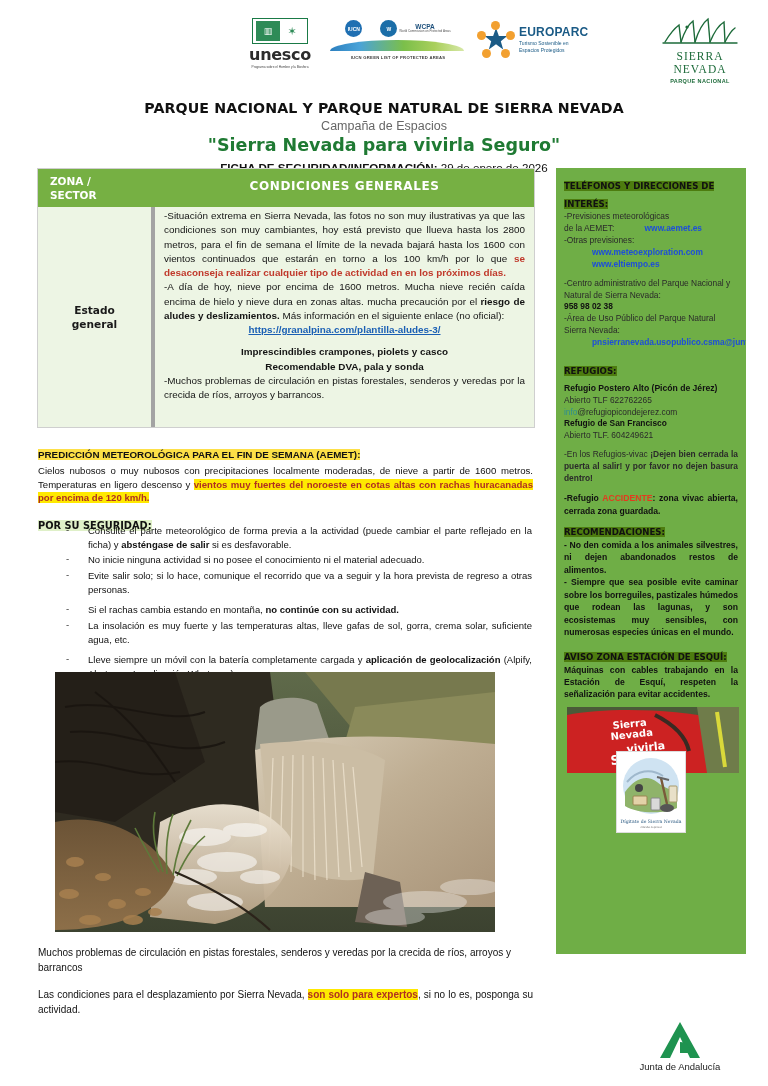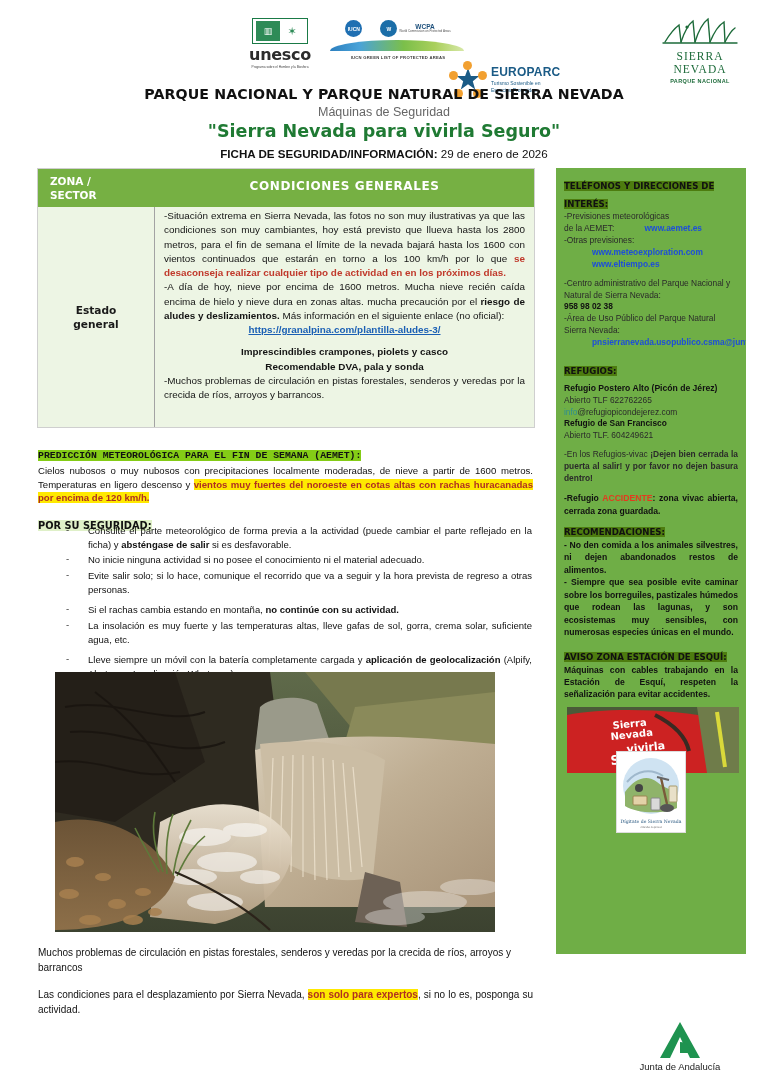--- a/index.html
+++ b/index.html
@@ -43,21 +43,21 @@
   .iucn .circ.teal{background:#1b6ea8;}
   .iucn .wcpa{font-size:6.5px;color:#1b4e7a;font-weight:bold;line-height:1;}
   .iucn .wcpa small{display:block;font-size:3px;font-weight:normal;color:#555;}
   .iucn .swoosh{
     width:134px;height:11px;margin-top:3px;border-radius:50%/100% 100% 0 0;
     background:linear-gradient(90deg,#2c7fbf 0%,#4aa3d8 22%,#7bbf4a 55%,#a9cf5b 78%,#d7e8a8 100%);
   }
   .iucn .cap{font-size:4.2px;letter-spacing:.25px;color:#3c3c3c;font-weight:bold;margin-top:4px;}
 
   
-  .europarc{left:450px;top:14px;width:118px;margin-top:40px;}
+  .europarc{left:478px;top:14px;width:118px;}
   .europarc .wrap{display:flex;align-items:center;gap:5px;}
   .europarc .mark{position:relative;width:36px;height:36px;flex:0 0 36px;}
   .europarc .star{
     position:absolute;left:6px;top:6px;width:24px;height:24px;background:#1b5b86;
     clip-path:polygon(50% 0%,62% 33%,97% 33%,70% 55%,80% 90%,50% 68%,20% 90%,30% 55%,3% 33%,38% 33%);
   }
   .europarc .dot{position:absolute;width:9px;height:9px;border-radius:50%;background:#f2a030;}
   .europarc .d1{left:13px;top:-1px;} .europarc .d2{left:28px;top:9px;}
   .europarc .d3{left:23px;top:27px;} .europarc .d4{left:4px;top:27px;}
   .europarc .d5{left:-1px;top:9px;}
@@ -66,55 +66,55 @@
 
   
   .snpn{left:652px;top:8px;width:96px;text-align:center;color:#1d6b3a;}
   .snpn .ridge{height:34px;position:relative;}
   .snpn .ridge svg{display:block;margin:0 auto;}
   .snpn .n1{font-family:"Liberation Serif","DejaVu Serif",serif;font-size:11.5px;letter-spacing:1px;line-height:1.15;}
   .snpn .n2{font-family:"Liberation Serif","DejaVu Serif",serif;font-size:11.5px;letter-spacing:1px;line-height:1.15;}
   .snpn .n3{font-size:5.5px;font-weight:bold;letter-spacing:.4px;margin-top:2px;}
 
   
-  .titles{position:absolute;left:0;top:86px;width:768px;text-align:center;}
+  .titles{position:absolute;left:0;top:100px;width:768px;text-align:center;}
   .t-main{font-size:14.2px;font-weight:bold;color:#111;letter-spacing:.1px;
           font-family:"DejaVu Sans",sans-serif;}
   .t-sub{font-size:12.5px;color:#666;margin-top:3px;}
   .t-green{font-size:17.5px;font-weight:bold;color:#1f7a33;margin-top:2px;
            font-family:"DejaVu Sans",sans-serif;}
   .ficha{margin-top:6px;font-size:11.6px;text-align:center;}
   .ficha b{font-weight:bold;}
 
   
   .table{position:absolute;left:37px;top:168px;width:496px;border:1px solid #cfcfcf;}
   .thead{display:flex;background:#76b043;height:38px;}
   .thead .c1{width:117px;box-sizing:border-box;padding:5px 0 0 12px;}
   .thead .c2{flex:1;display:flex;align-items:center;justify-content:center;padding-bottom:4px;}
   .thead .c1 span{display:block;color:#fff;font-weight:bold;font-size:10.5px;line-height:1.35;
                   font-family:"DejaVu Sans",sans-serif;}
   .thead .c2 span{color:#fff;font-weight:bold;font-size:12px;letter-spacing:.6px;
                   font-family:"DejaVu Sans",sans-serif;}
   .tbody{display:flex;background:#edf5e4;min-height:220px;}
-  .tbody .c1{width:117px;border-right:1px solid #a3a3a3;display:flex;align-items:center;
+  .tbody .c1{width:117px;border-right:4px solid #a3a3a3;display:flex;align-items:center;
              justify-content:center;box-sizing:border-box;}
   .tbody .c1 span{font-weight:bold;font-size:10.6px;color:#1a1a1a;text-align:center;line-height:1.35;
                   font-family:"DejaVu Sans",sans-serif;}
   .tbody .c2{flex:1;padding:2px 9px 8px 9px;box-sizing:border-box;}
   .tbody p{margin:0;font-size:9.9px;line-height:1.44;text-align:justify;color:#141414;}
   .red{color:#c0392b;font-weight:bold;}
   .bold{font-weight:bold;}
   .link{color:#1a5fb4;text-decoration:underline;font-weight:bold;}
   .ctr{text-align:center !important;}
   .gap{height:8px;}
 
   
   .aemet{position:absolute;left:38px;top:444px;width:495px;}
-  .aemet .hd{display:inline;background:#84cc16;font-weight:bold;font-size:9.8px;
-             font-family:Liberation Mono, monospace;}
+  .aemet .hd{display:inline;background:#fde047;font-weight:bold;font-size:9.8px;
+             font-family:Liberation Sans, sans-serif;}
   .aemet p{margin:2px 0 0 0;font-size:9.6px;line-height:1.42;text-align:justify;}
   .hl{background:#ffe900;font-weight:bold;color:#b03020;}
   .seg-hd{margin-top:10px;}
   .seg-hd span{background:#dff0c8;font-weight:bold;font-size:9.8px;
                font-family:"DejaVu Sans",sans-serif;}
 
   
   .bullets{position:absolute;left:62px;top:524px;width:470px;}
   .bl{display:flex;margin-bottom:2px;}
   .bl .dash{width:26px;flex:0 0 26px;font-size:9.6px;color:#333;padding-left:4px;box-sizing:border-box;}
@@ -228,21 +228,21 @@
         </svg>
       </div>
       <div class="n1">SIERRA</div>
       <div class="n2">NEVADA</div>
       <div class="n3">PARQUE NACIONAL</div>
     </div>
   </div>
 
   <div class="titles">
     <div class="t-main">PARQUE NACIONAL Y PARQUE NATURAL DE SIERRA NEVADA</div>
-    <div class="t-sub">Máquinas de Seguridad</div>
+    <div class="t-sub">Campaña de Espacios</div>
     <div class="t-green">"Sierra Nevada para vivirla Seguro"</div>
     <div class="ficha">
       <b>FICHA DE SEGURIDAD/INFORMACIÓN:</b>
       <span>29 de enero de 2026</span>
     </div>
   </div>
 
   <div class="table">
     <div class="thead">
       <div class="c1">

